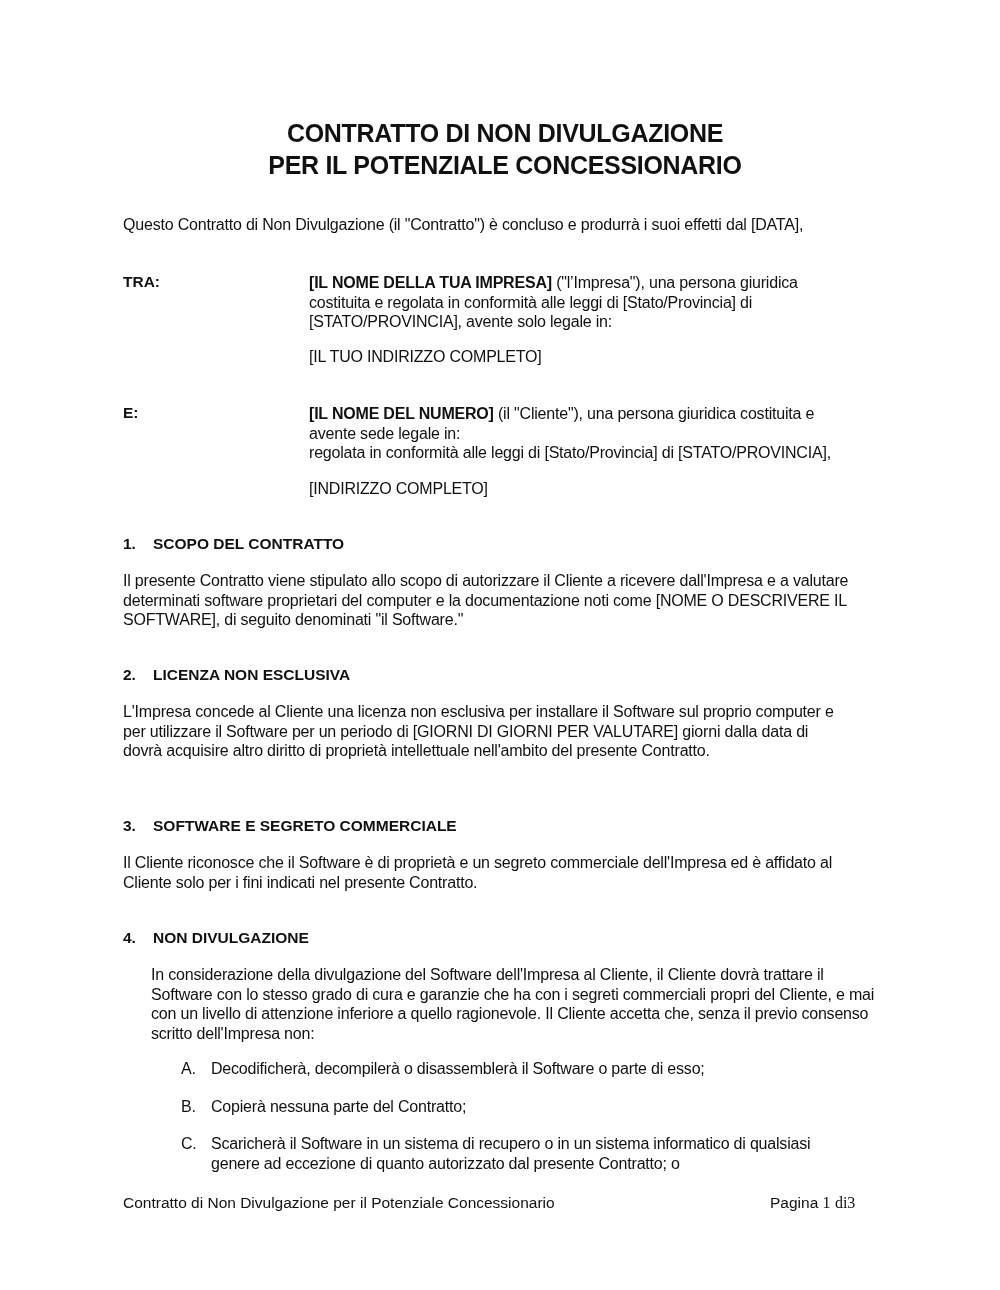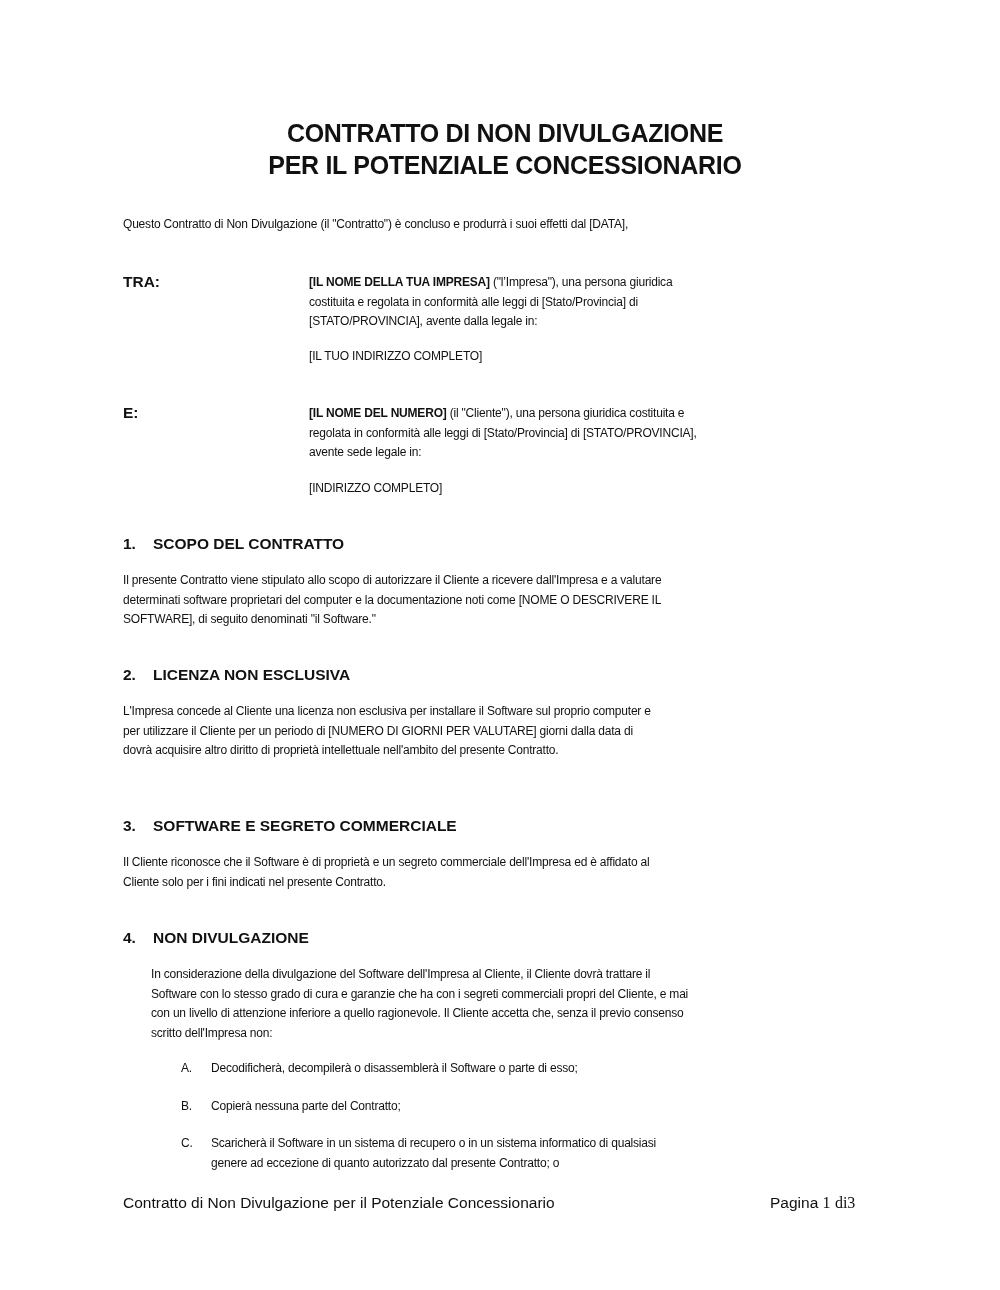--- a/index.html
+++ b/index.html
@@ -2,21 +2,21 @@
 <html><head>
 <meta charset="utf-8">
 <style>
   html, body { margin: 0; padding: 0; background: #ffffff; }
   body { width: 1000px; height: 1290px; position: relative; overflow: hidden;
          font-family: "Liberation Sans", sans-serif; color: #111; }
   .page { position: absolute; left: 5px; top: 0; width: 1000px; height: 962px; }
   .abs { position: absolute; }
   .title { left: 0; width: 1000px; text-align: center; font-weight: bold;
            font-size: 25px; line-height: 32px; letter-spacing: -0.3px; }
-  .body-text { font-size: 12px; line-height: 19.6px; letter-spacing: -0.2px; }
+  .body-text { font-size: 16px; line-height: 19.6px; letter-spacing: -0.2px; }
   .label { font-weight: bold; font-size: 15.5px; }
   .party { left: 304px; width: 580px; }
   .heading { font-weight: bold; font-size: 15.5px; left: 118px; }
   .heading .num { display: inline-block; width: 30px; }
   .para { left: 118px; width: 760px; }
   .list-item { left: 176px; width: 700px; }
   .list-item .letter { position: absolute; left: 0; top: 0; }
   .list-item .text { position: absolute; left: 30px; top: 0; width: 670px; }
   .footer-left { left: 118px; top: 1194px; font-size: 15.5px; text-align: center; }
   .footer-right { left: 765px; top: 1194px; font-size: 15.5px; }
@@ -31,47 +31,47 @@
     <div>CONTRATTO DI NON DIVULGAZIONE</div>
     <div>PER IL POTENZIALE CONCESSIONARIO</div>
   </div>
 
   <div class="abs body-text" style="left:118px; top:215px;">Questo Contratto di Non Divulgazione (il "Contratto") è concluso e produrrà i suoi effetti dal [DATA],</div>
 
   <div class="abs label" style="left:118px; top:273px;">TRA:</div>
   <div class="abs party body-text" style="top:273px;">
     <div><b>[IL NOME DELLA TUA IMPRESA]</b><span> ("l’Impresa"), una persona giuridica</span></div>
     <div>costituita e regolata in conformità alle leggi di [Stato/Provincia] di</div>
-    <div>[STATO/PROVINCIA], avente dalla legale in:</div>
+    <div>[STATO/PROVINCIA], avente solo legale in:</div>
   </div>
   <div class="abs body-text" style="left:304px; top:347px;">[IL TUO INDIRIZZO COMPLETO]</div>
 
   <div class="abs label" style="left:118px; top:404px;">E:</div>
   <div class="abs party body-text" style="top:404px;">
     <div><b>[IL NOME DEL NUMERO]</b><span> (il "Cliente"), una persona giuridica costituita e</span></div>
+    <div>avente sede legale in:</div>
     <div>regolata in conformità alle leggi di [Stato/Provincia] di [STATO/PROVINCIA],</div>
-    <div>avente sede legale in:</div>
   </div>
   <div class="abs body-text" style="left:304px; top:479px;text-align:right;">[INDIRIZZO COMPLETO]</div>
 
   <div class="abs heading" style="top:535px;">
     <span class="num">1.</span><span>SCOPO DEL CONTRATTO</span>
   </div>
   <div class="abs para body-text" style="top:571px;">
     <div>Il presente Contratto viene stipulato allo scopo di autorizzare il Cliente a ricevere dall'Impresa e a valutare</div>
     <div>determinati software proprietari del computer e la documentazione noti come [NOME O DESCRIVERE IL</div>
     <div>SOFTWARE], di seguito denominati "il Software."</div>
   </div>
 
   <div class="abs heading" style="top:666px;">
     <span class="num">2.</span><span>LICENZA NON ESCLUSIVA</span>
   </div>
   <div class="abs para body-text" style="top:702px;">
     <div>L'Impresa concede al Cliente una licenza non esclusiva per installare il Software sul proprio computer e</div>
-    <div>per utilizzare il Cliente per un periodo di [NUMERO DI GIORNI PER VALUTARE] giorni dalla data di</div>
+    <div>per utilizzare il Software per un periodo di [GIORNI DI GIORNI PER VALUTARE] giorni dalla data di</div>
     <div>dovrà acquisire altro diritto di proprietà intellettuale nell'ambito del presente Contratto.</div>
   </div>
 
   <div class="abs heading" style="top:817px;">
     <span class="num">3.</span><span>SOFTWARE E SEGRETO COMMERCIALE</span>
   </div>
   <div class="abs para body-text" style="top:853px;">
     <div>Il Cliente riconosce che il Software è di proprietà e un segreto commerciale dell'Impresa ed è affidato al</div>
     <div>Cliente solo per i fini indicati nel presente Contratto.</div>
   </div>

